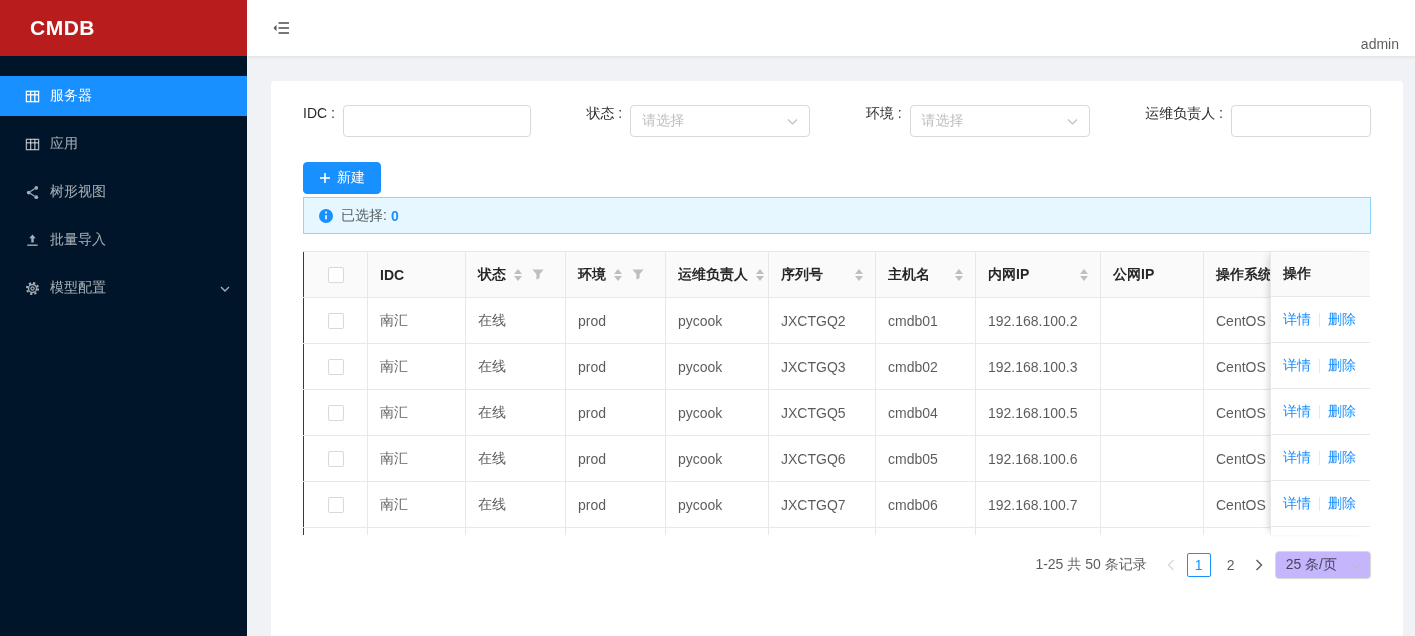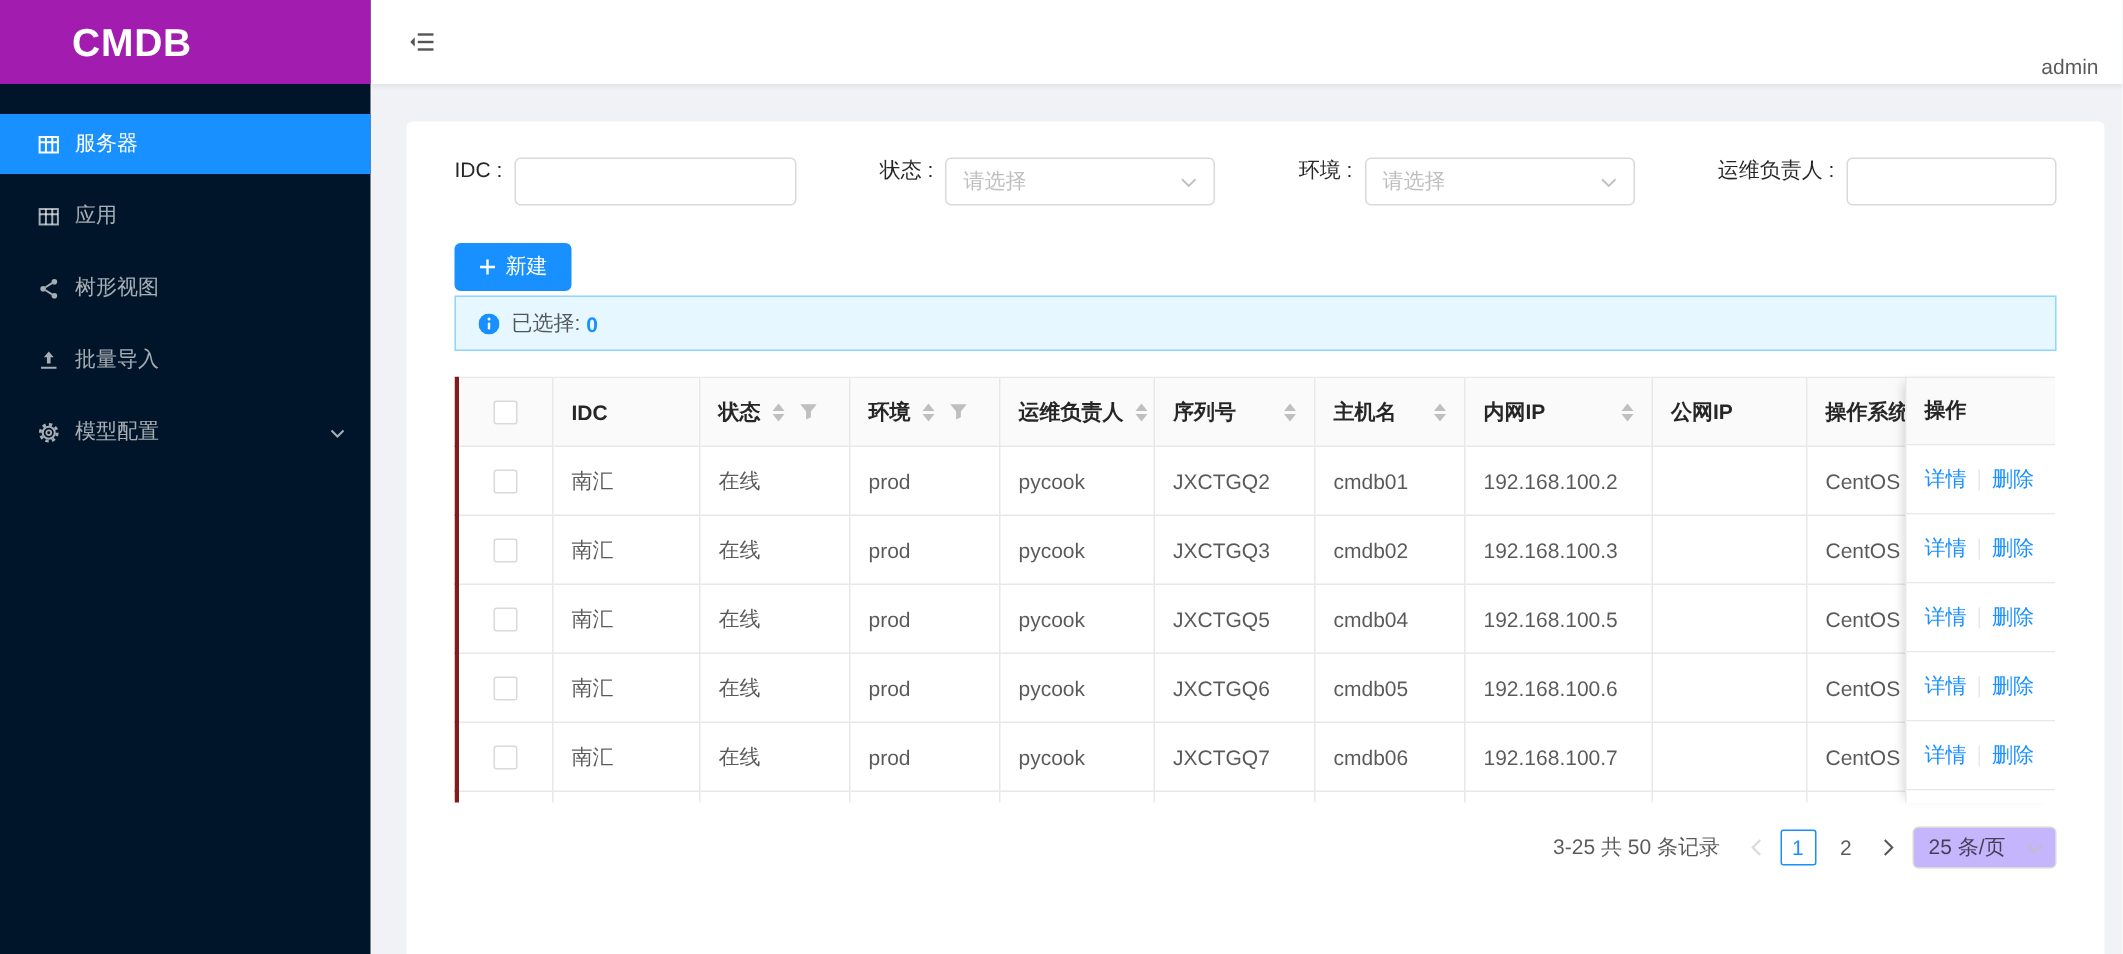--- a/index.html
+++ b/index.html
@@ -1,21 +1,21 @@
 <!DOCTYPE html>
 <html><head>
 <meta charset="utf-8">
 <style>
   * { box-sizing: border-box; margin: 0; padding: 0; }
   html,body { width:1415px; height:636px; overflow:hidden; }
   body { font-family:"Liberation Sans","DejaVu Sans",sans-serif; font-size:14px; color:rgba(0,0,0,.65); background:#f0f2f5; position:relative; }
 
   
   .sidebar { position:absolute; left:0; top:0; width:247px; height:636px; background:#001529; z-index:5; }
-  .logo { height:56px; background:#a21caf; display:flex; align-items:center; padding-left:48px; color:#fff; font-size:26px; font-weight:bold; letter-spacing:.5px; }
+  .logo { height:56px; background:#b91c1c; display:flex; align-items:center; padding-left:30px; color:#fff; font-size:21px; font-weight:bold; letter-spacing:.5px; }
   .menu { padding-top:20px; }
   .mi { height:40px; margin:0 0 8px 0; display:flex; align-items:center; padding-left:24px; color:rgba(255,255,255,.65); cursor:pointer; position:relative; }
   .mi.active { background:#1890ff; color:#fff; }
   .mic { width:16px; height:16px; margin-right:10px; display:inline-flex; align-items:center; justify-content:center; flex:none; }
   .mic svg { width:15px; height:15px; }
   .mi .sub-arrow { position:absolute; right:16px; top:14px; }
 
   
   .topbar { position:absolute; left:247px; top:0; right:0; height:56px; background:#fff; box-shadow:0 1px 4px rgba(0,21,41,.08); display:flex; align-items:center; justify-content:space-between; padding:0 16px 0 25px; z-index:4; }
   .trigger { width:20px; height:20px; cursor:pointer; color:#555; }
@@ -43,21 +43,21 @@
   .newbtn .plus { margin-right:6px; display:inline-flex; }
 
   .alert { height:37px; background:#e6f7ff; border:1px solid #91d5ff; border-radius:0; display:flex; align-items:center; padding:0 15px; gap:8px; margin-bottom:17px; }
   .alert .cnt { color:#1890ff; font-weight:bold; }
 
   
   .twrap { position:relative; width:1067px; }
   .tbl-clip { height:284px; overflow:hidden; }
   table { border-collapse:collapse; table-layout:fixed; width:1067px; }
   th,td { height:46px; padding:0 12px; border-right:1px solid #e8e8e8; border-bottom:1px solid #e8e8e8; text-align:left; font-size:14px; overflow:hidden; white-space:nowrap; }
-  table { border-top:1px solid #e8e8e8; border-left:3px solid #7f1d1d; }
+  table { border-top:1px solid #e8e8e8; border-left:1px solid #7f1d1d; }
   th { background:#fafafa; color:rgba(0,0,0,.85); font-weight:600; }
   td { background:#fff; color:rgba(0,0,0,.65); }
   .c-cb { text-align:center; padding:0; }
   .cb { width:16px; height:16px; border:1px solid #d9d9d9; border-radius:2px; background:#fff; margin:0 auto; cursor:pointer; }
   .th-flex { display:flex; align-items:center; }
   .sorter { display:inline-flex; flex-direction:column; margin-left:8px; gap:2px; }
   .car-up { width:0; height:0; border-left:4px solid transparent; border-right:4px solid transparent; border-bottom:5px solid #bfbfbf; }
   .car-dn { width:0; height:0; border-left:4px solid transparent; border-right:4px solid transparent; border-top:5px solid #bfbfbf; }
   .funnel { margin-left:10px; display:inline-flex; }
 
@@ -442,21 +442,21 @@
   <div class="fx-r">
     
     
     
   </div>
 </div>
       </div>
     </div>
 
     <div class="pag">
-      <span class="pag-total">3-25 共 50 条记录</span>
+      <span class="pag-total">1-25 共 50 条记录</span>
       <span class="pbtn disabled">
           <svg width="8" height="12" viewBox="0 0 8 12" fill="none" stroke="currentColor" stroke-width="1.4">
             <polyline points="6.5,1 1.5,6 6.5,11"></polyline>
           </svg>
         </span>
       <span class="pitem active">1</span>
       <span class="pitem">2</span>
       <span class="pbtn">
           <svg width="8" height="12" viewBox="0 0 8 12" fill="none" stroke="currentColor" stroke-width="1.4">
             <polyline points="1.5,1 6.5,6 1.5,11"></polyline>

